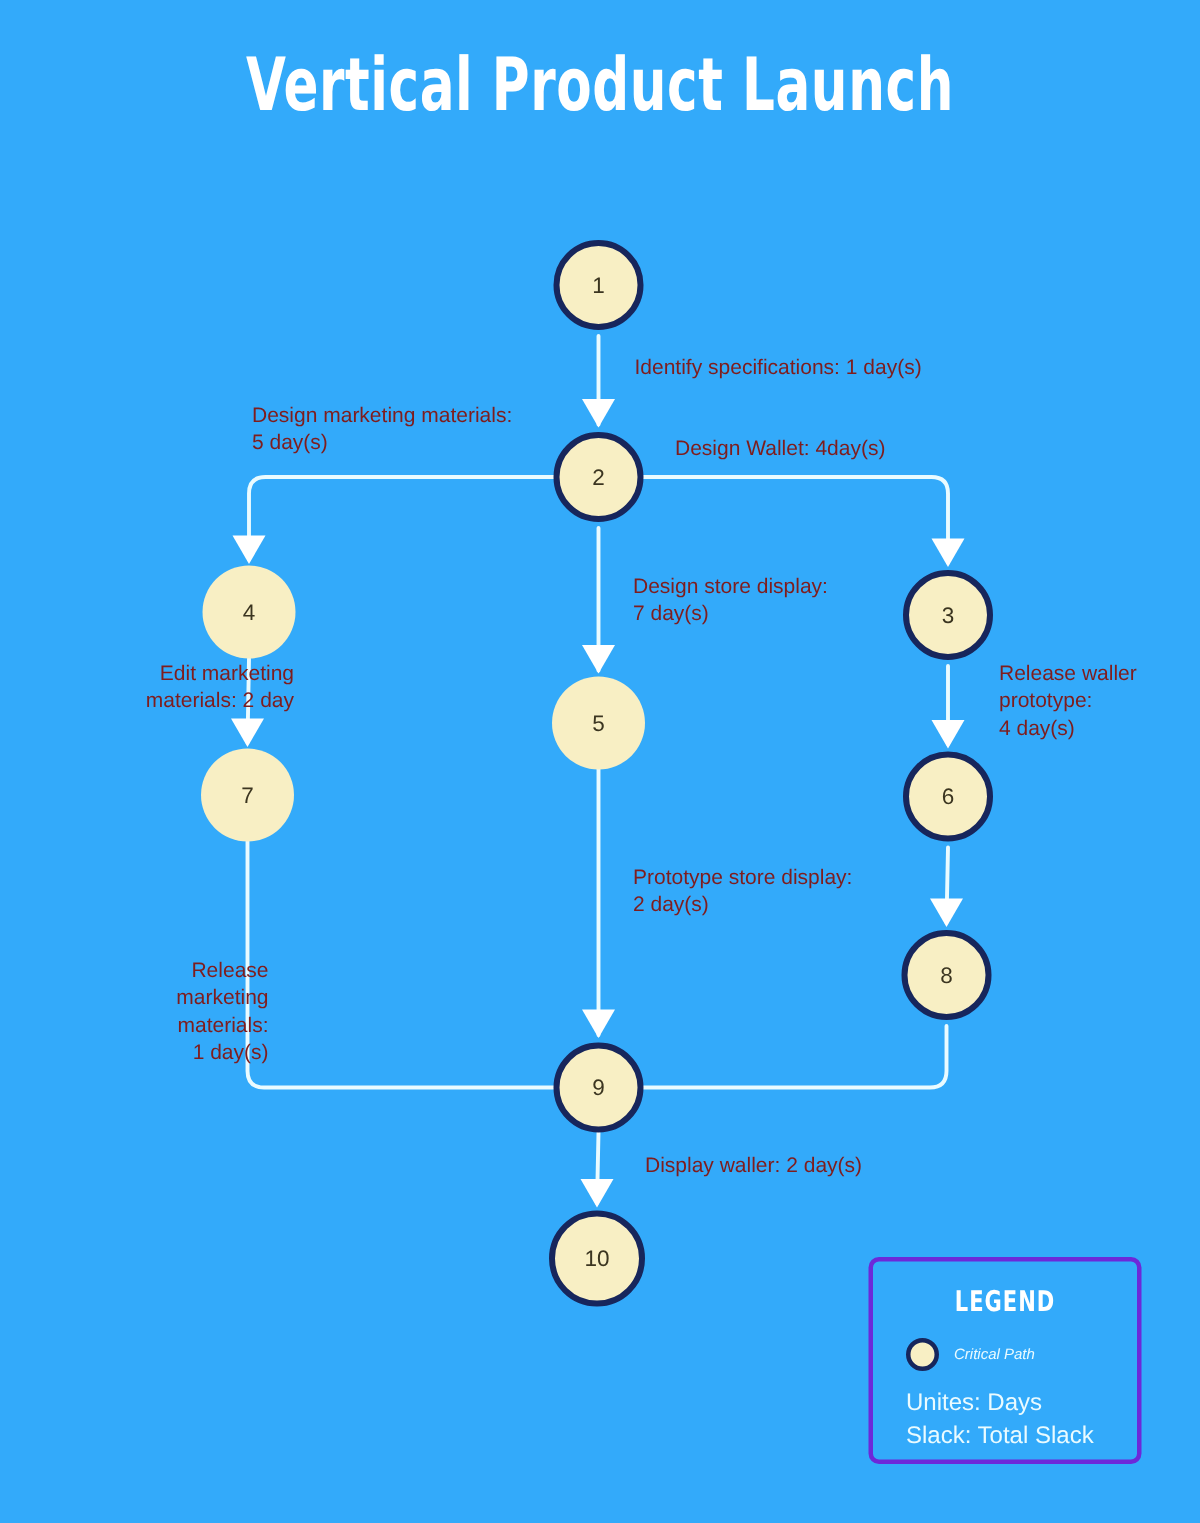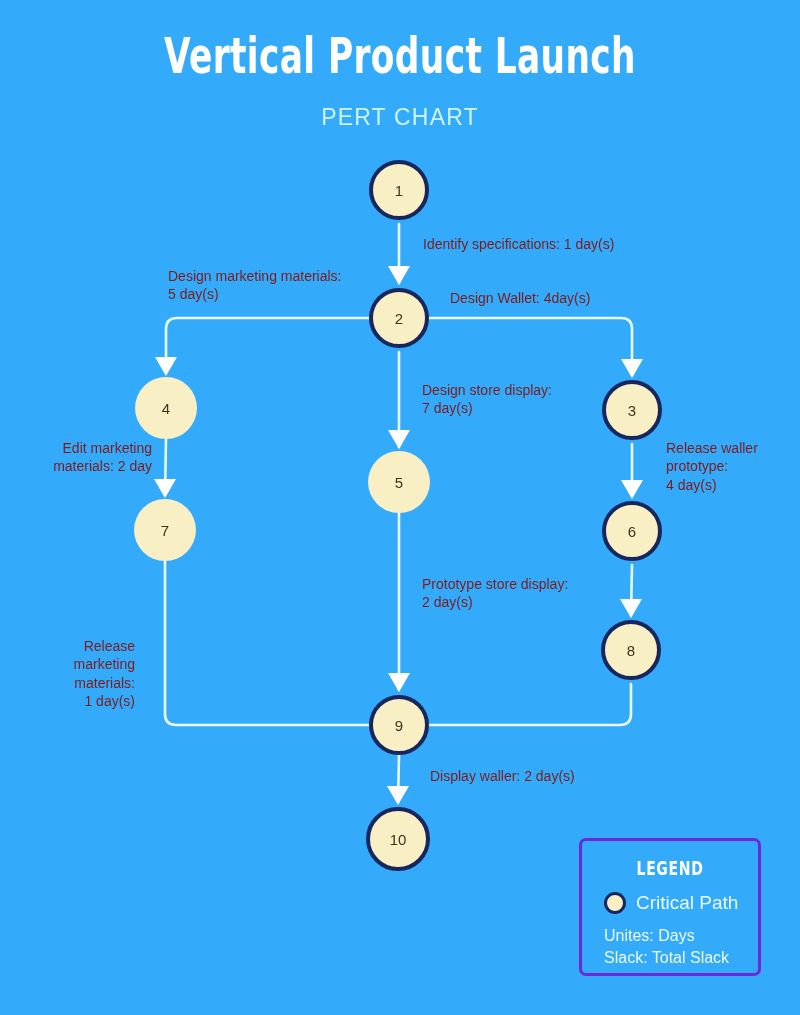--- a/index.html
+++ b/index.html
@@ -79,21 +79,21 @@
   }
 
   
   .edge-label {
     position: absolute;
     font-size: 14px;
     line-height: 1.32;
     color: #7f1d1d;
     white-space: pre-line;
   }
-  .edge-label.right-align { text-align: right; }
+  .edge-label.right-align { text-align: right; padding-left: 44px; }
   .edge-label.left-align  { text-align: left; }
 
   
   .legend-box {
     position: absolute;
     left: 579px;
     top: 838px;
     width: 182px;
     height: 138px;
     border: 3px solid #6d28d9;
@@ -125,40 +125,40 @@
     width: 22px;
     height: 22px;
     border-radius: 50%;
     background: #F8EFC4;
     border: 3px solid #17265C;
     box-sizing: border-box;
     flex: 0 0 auto;
   }
   .legend-row-label {
     margin-left: 10px;
-    font-size: 19px;
+    font-size: 10px;
     color: #EAFBFF;
+    font-style: italic;
   }
   .legend-notes {
     position: absolute;
     left: 22px;
     top: 84px;
     font-size: 16px;
     line-height: 1.36;
     color: #EAFBFF;
     white-space: pre-line;
   }
 </style>
 </head>
 <body>
 
 <div id="canvas">
 
   <div class="title">Vertical Product Launch</div>
-  <div class="subtitle">PERT CHART</div>
 
   <svg id="edges" viewBox="0 0 800 1015" xmlns="http://www.w3.org/2000/svg">
     <g stroke="#EAFBFF" stroke-width="2.6" fill="none" stroke-linecap="round" stroke-linejoin="round">
 
       <path d="M399,224 L399,283"></path>
 
       <path d="M369,318 L177,318 Q166,318 166,329 L166,373"></path>
 
       <path d="M429,318 L621,318 Q632,318 632,329 L632,375"></path>
 

